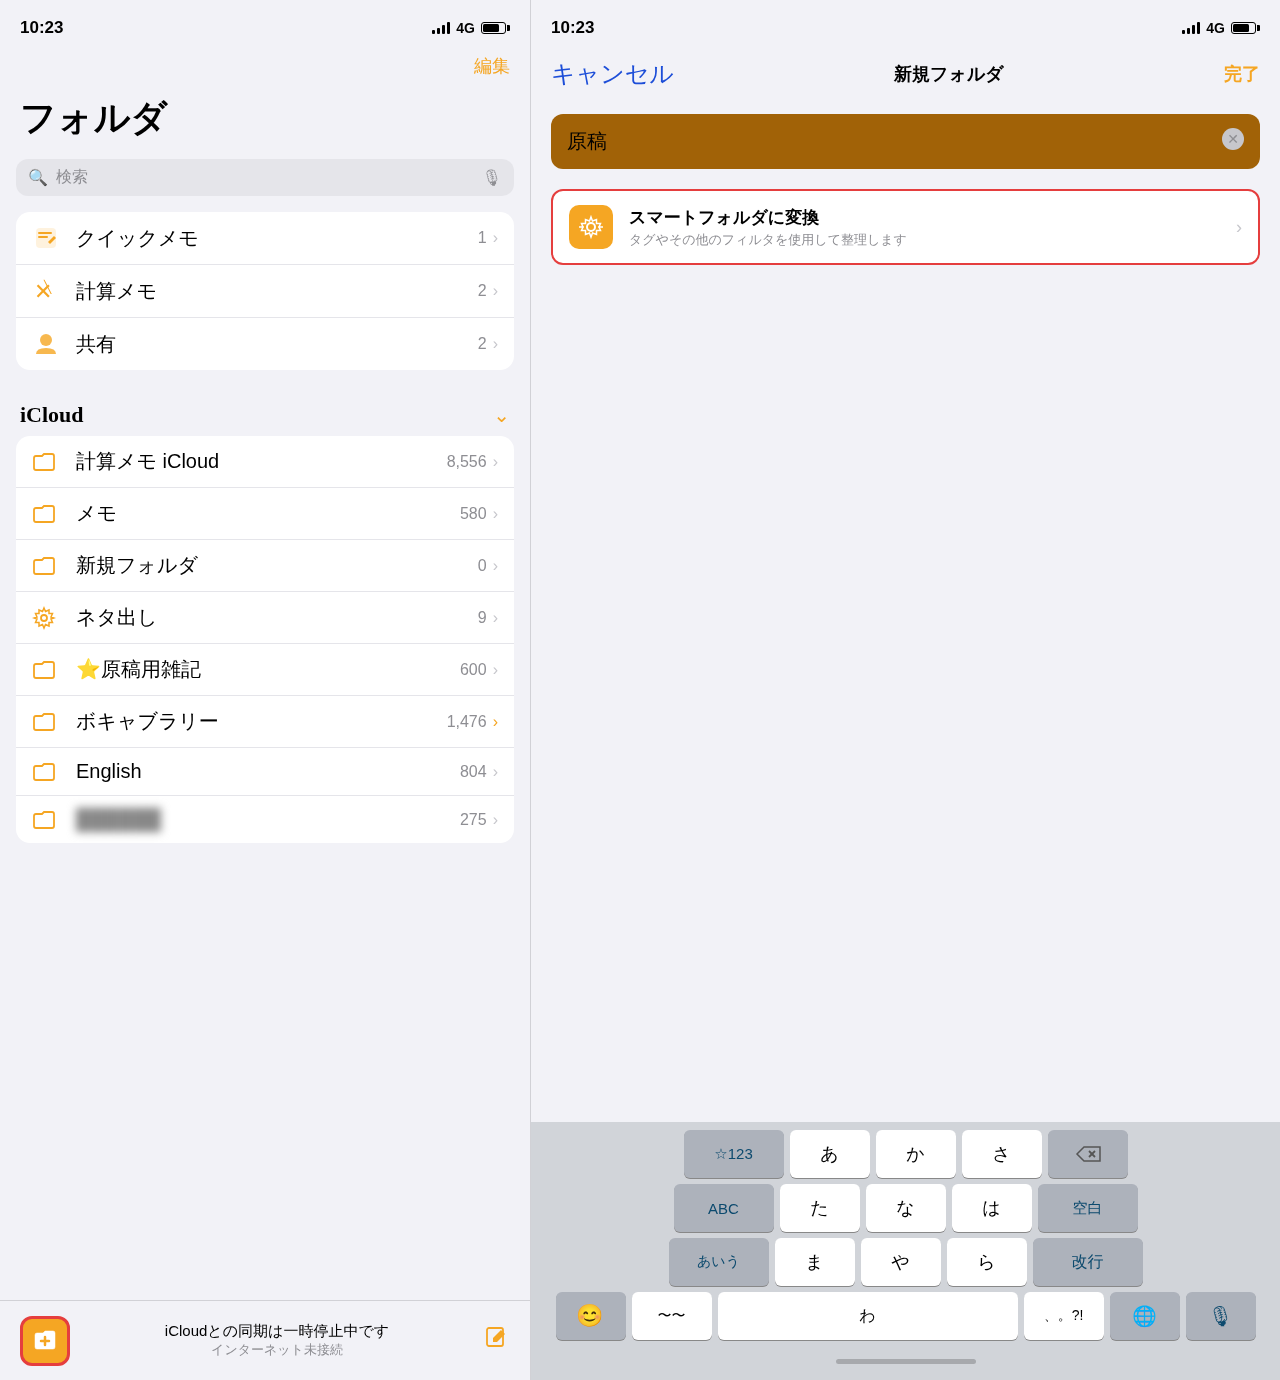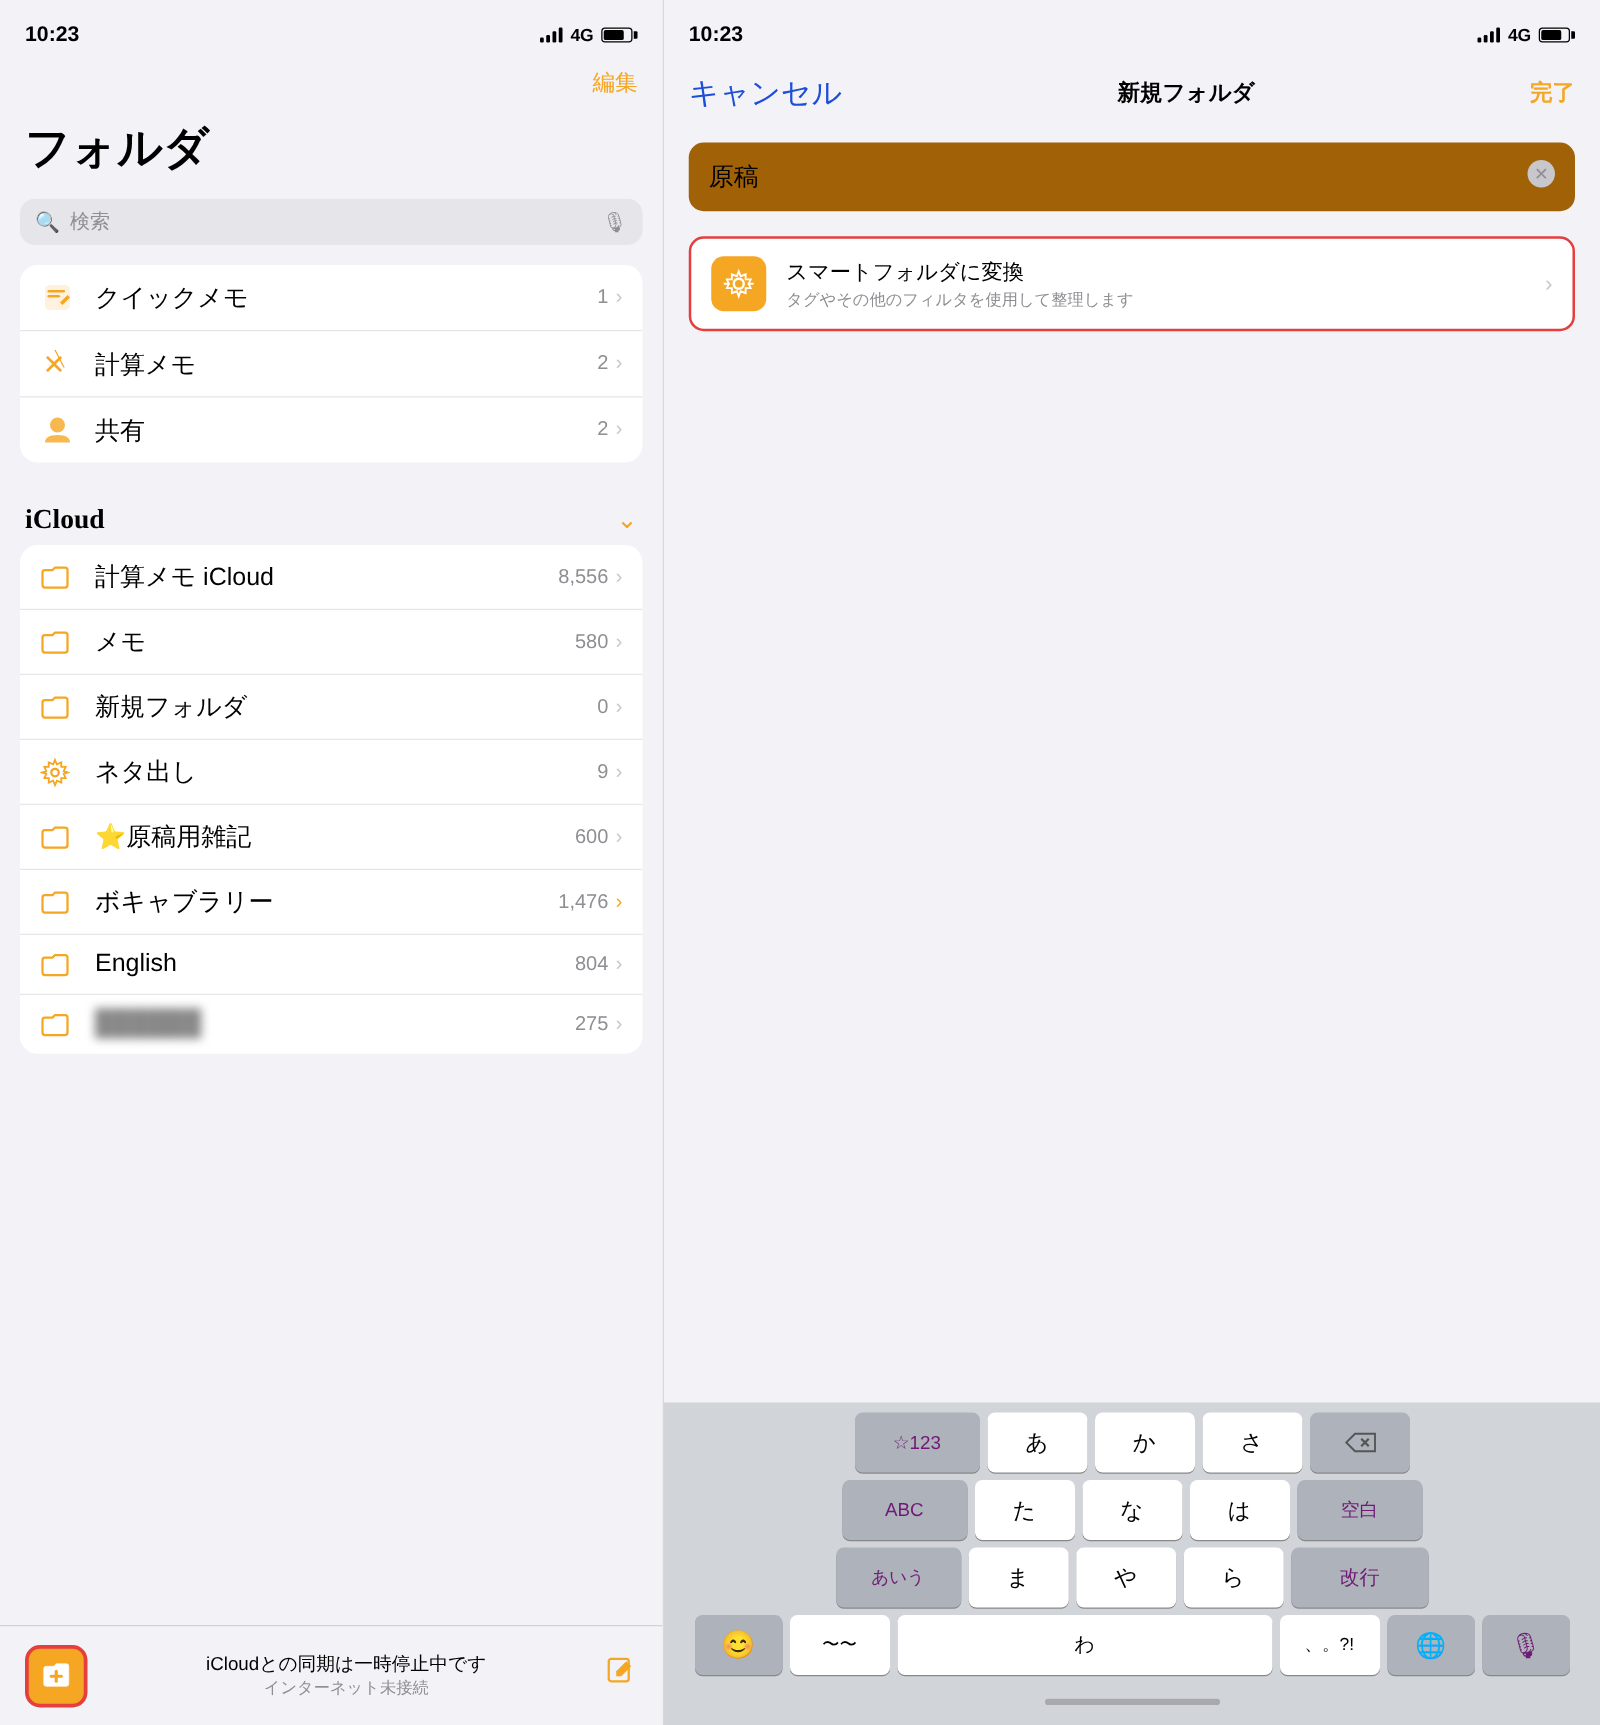--- a/index.html
+++ b/index.html
@@ -314,21 +314,21 @@
       font-size: 24px;
       color: #fff;
       flex-shrink: 0;
     }
     .smart-folder-text {
       flex: 1;
     }
     .smart-folder-title {
       font-size: 17px;
       color: #000;
-      font-weight: 400;
+      font-weight: 700;
     }
     .smart-folder-sub {
       font-size: 13px;
       color: #8e8e93;
       margin-top: 2px;
     }
     .smart-folder-chevron {
       color: #c7c7cc;
       font-size: 18px;
     }
@@ -353,21 +353,21 @@
       font-size: 18px;
       color: #000;
       height: 48px;
       flex: 1;
       max-width: 80px;
       box-shadow: 0 1px 0 #888;
       cursor: pointer;
     }
     .key-dark {
       background: #adb2bb;
-      color: #701a75;
+      color: #0c4a6e;
     }
     .key-wide {
       max-width: 100px;
       font-size: 15px;
     }
     .key-emoji {
       max-width: 70px;
       font-size: 22px;
     }
     .key-mic-right {

